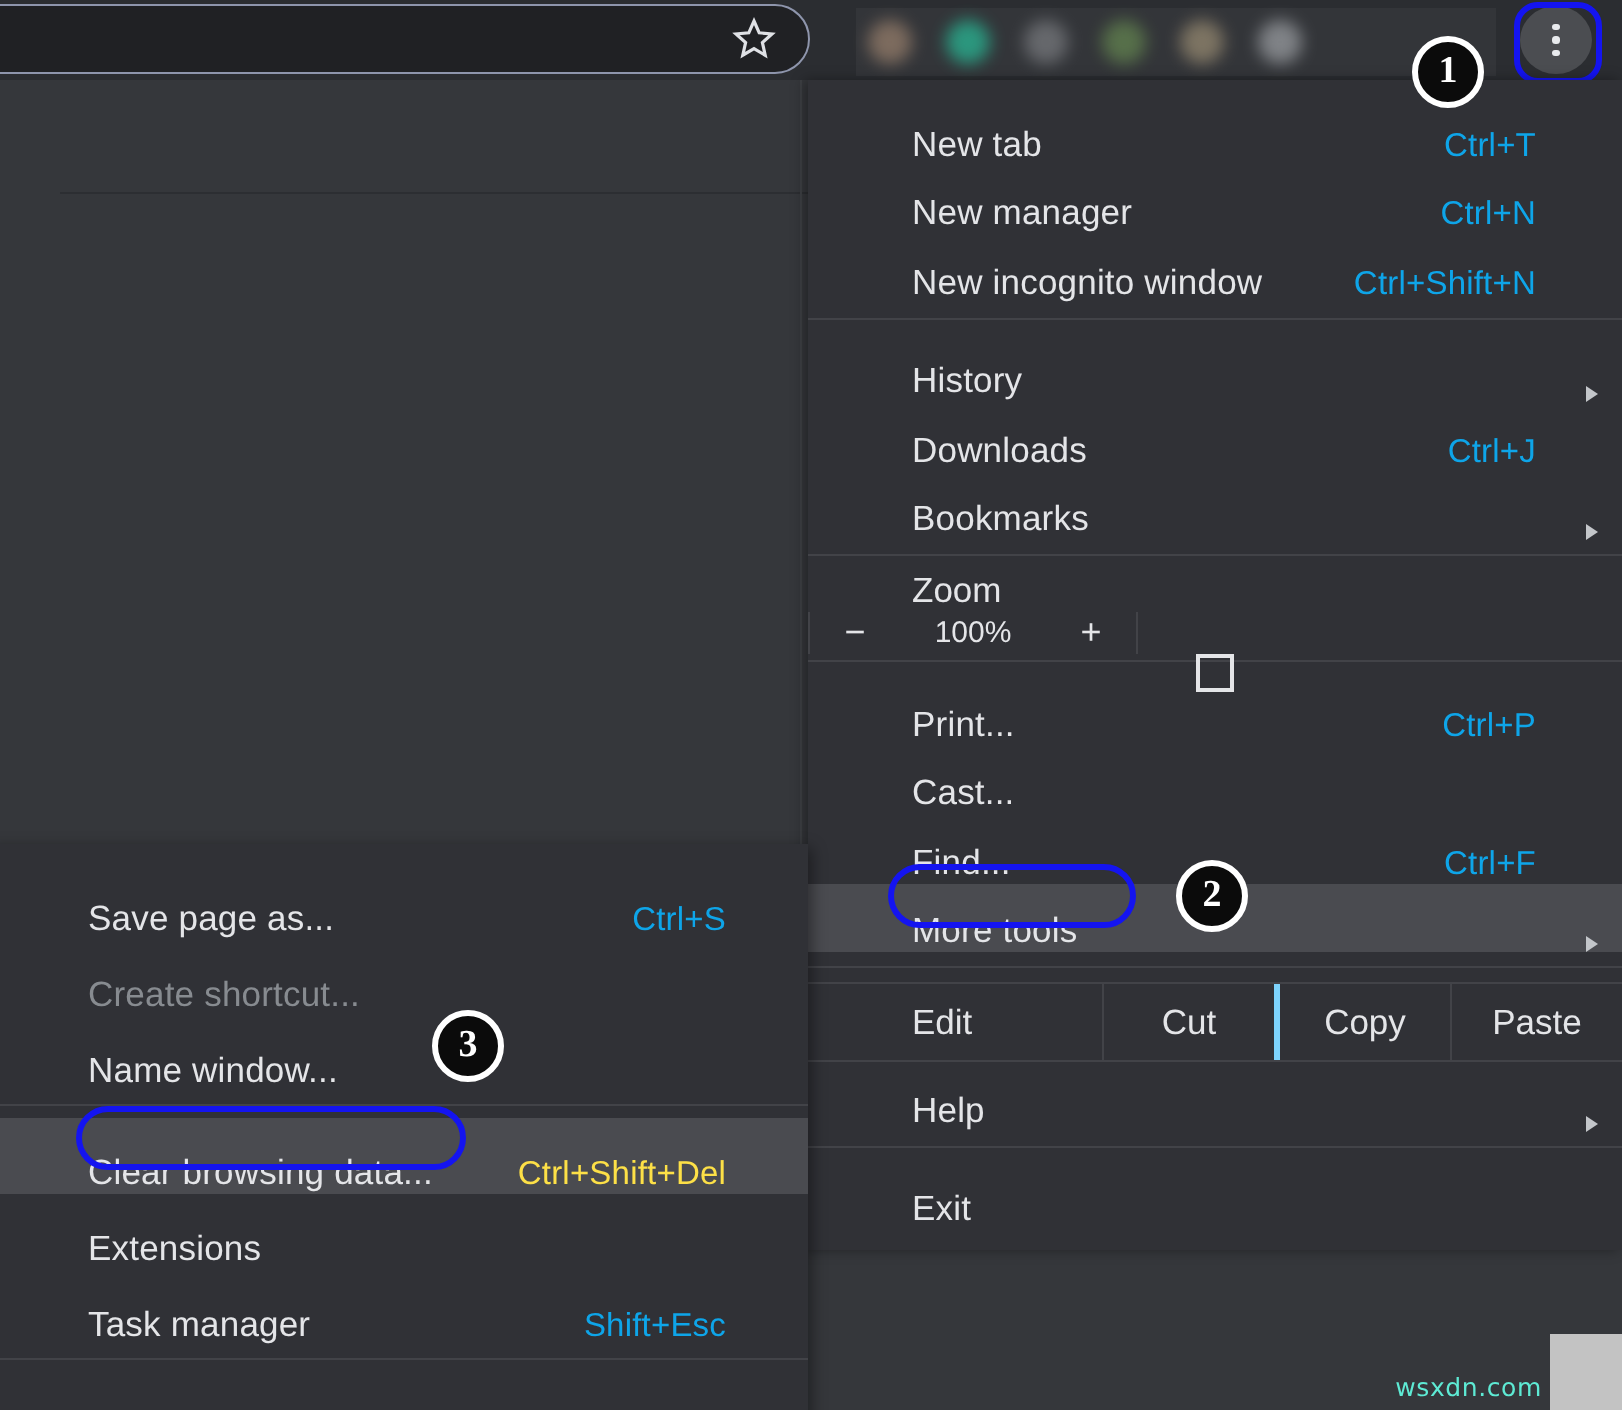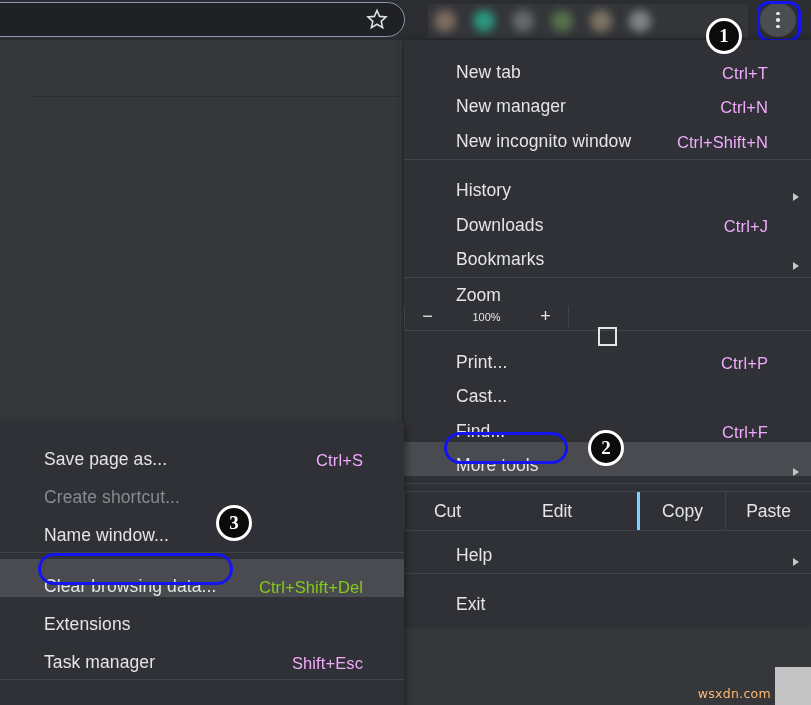--- a/index.html
+++ b/index.html
@@ -123,21 +123,21 @@
     padding: 0 0 0 52px;
     color: #e4e5e8;
     font-size: 17.5px;
     letter-spacing: .1px;
     box-sizing: border-box;
   }
   .mi .label { flex: 0 0 auto; }
   .mi .accel {
     position: absolute;
     right: 43px;
-    color: #f0abfc;
+    color: #0ea5e9;
     font-size: 16.5px;
   }
   .mi .arrow {
     position: absolute;
     right: 12px;
     width: 0; height: 0;
     border-left: 6px solid #c3c6ca;
     border-top: 4.5px solid transparent;
     border-bottom: 4.5px solid transparent;
   }
@@ -175,21 +175,21 @@
     box-sizing: border-box;
   }
   .zoom-ctrl .minus,
   .zoom-ctrl .plus {
     color: #e4e5e8;
     font-size: 18px;
     width: 26px;
     text-align: center;
   }
   .zoom-ctrl .pct {
-    font-size: 11px;
+    font-size: 15px;
     color: #e4e5e8;
     min-width: 54px;
     text-align: center;
   }
   .zoom-full {
     flex: 1;
     display: flex;
     align-items: center;
     justify-content: center;
   }
@@ -285,21 +285,21 @@
   
   .wm-strip {
     position: absolute;
     right: 0; top: 667px;
     width: 36px; height: 38px;
     background: #c3c3c3;
   }
   .watermark {
     position: absolute;
     right: 40px; bottom: 4px;
-    color: #fdba74;
+    color: #5eead4;
     font-size: 12.5px;
     letter-spacing: .3px;
     font-family: "DejaVu Sans", sans-serif;
   }
 </style>
 </head>
 <body>
 
 <div id="root">
 
@@ -403,22 +403,22 @@
     </div>
 
     <div class="mi hover">
       <span class="label">More tools</span>
       <span class="arrow"></span>
     </div>
 
     <div class="sep"></div>
 
     <div class="edit-row">
+      <div class="cell edit">Edit</div>
       <div class="cell cut">Cut</div>
-      <div class="cell edit">Edit</div>
       <div class="cell copy">Copy</div>
       <div class="cell paste">Paste</div>
     </div>
 
 
     <div class="mi">
       <span class="label">Help</span>
       <span class="arrow"></span>
     </div>
 
@@ -441,21 +441,21 @@
     </div>
 
     <div class="mi">
       <span class="label">Name window...</span>
     </div>
 
     <div class="sep"></div>
 
     <div class="mi hover">
       <span class="label">Clear browsing data...</span>
-      <span class="accel" style="color:#84cc16">Ctrl+Shift+Del</span>
+      <span class="accel" style="color:#fde047">Ctrl+Shift+Del</span>
     </div>
 
     <div class="mi">
       <span class="label">Extensions</span>
     </div>
 
     <div class="mi">
       <span class="label">Task manager</span>
       <span class="accel">Shift+Esc</span>
     </div>

